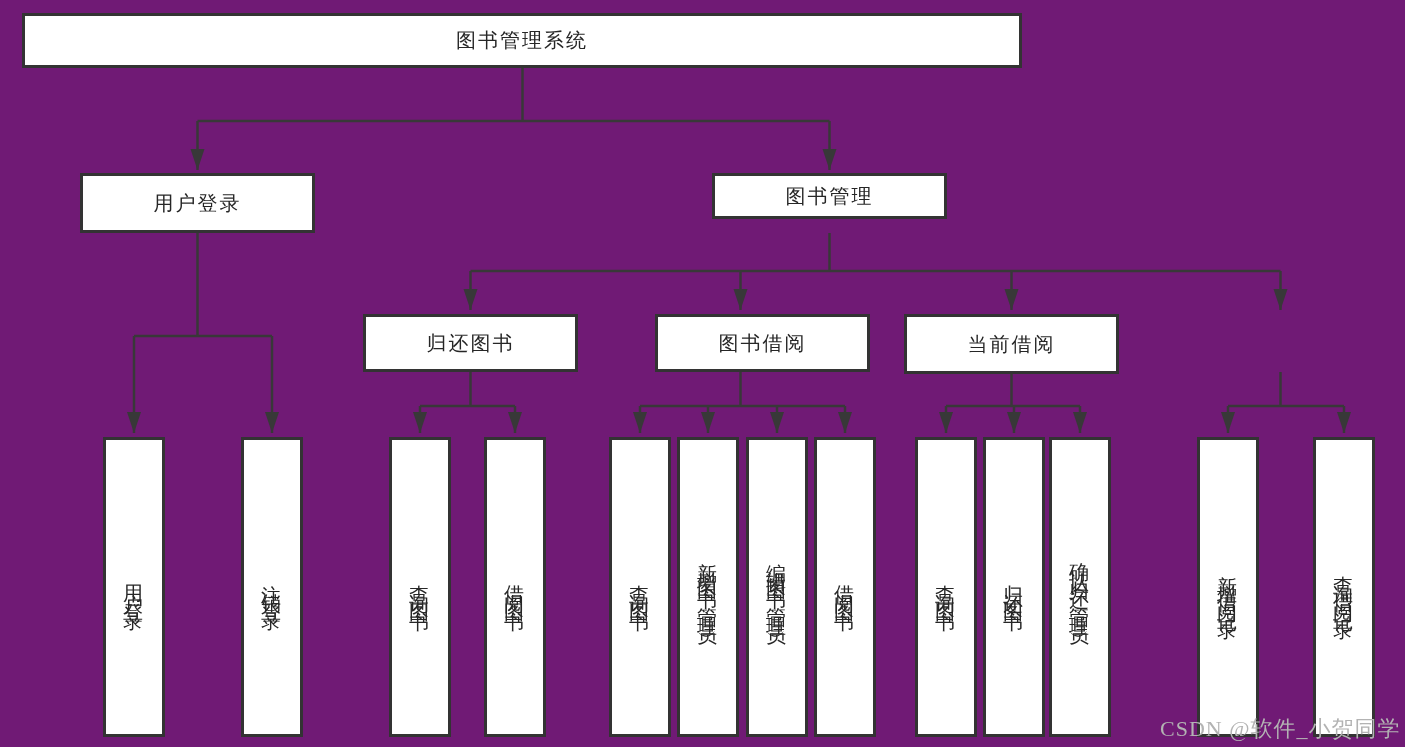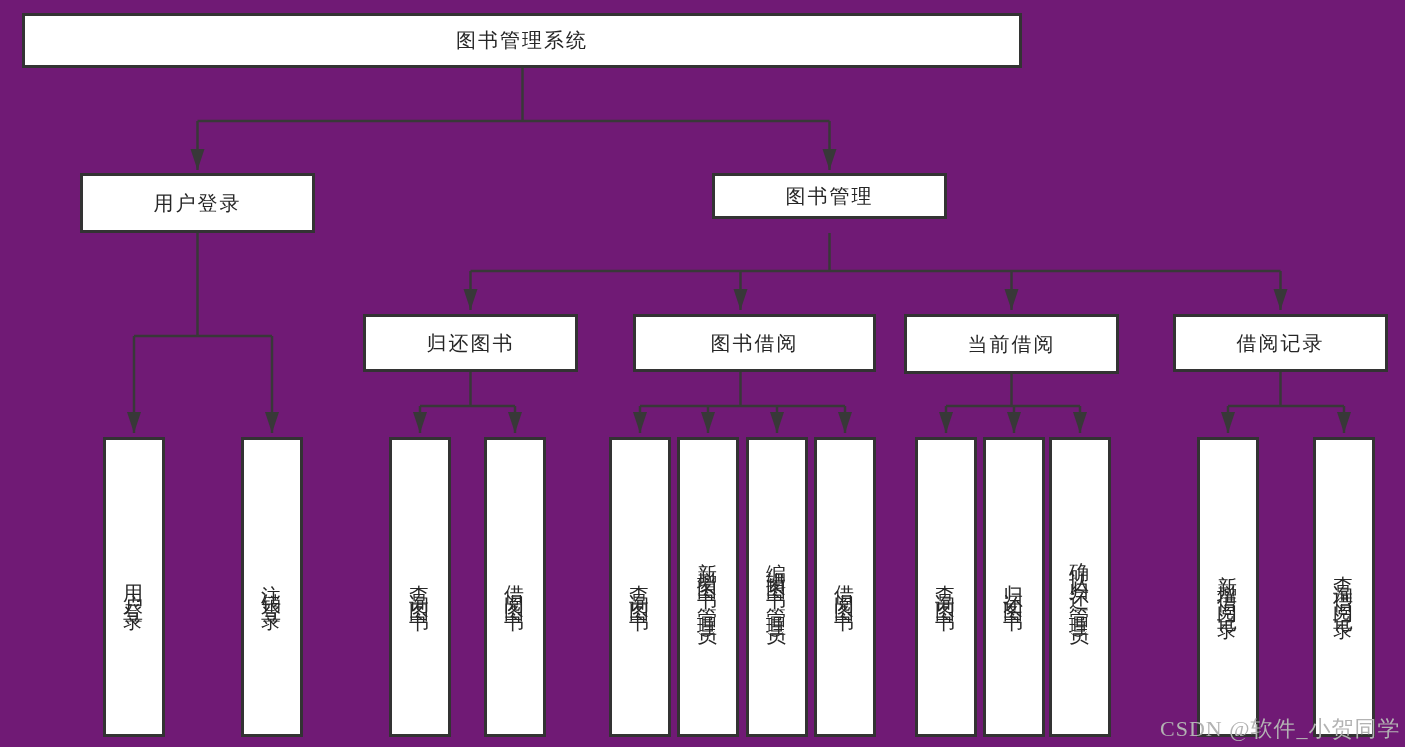--- a/index.html
+++ b/index.html
@@ -112,28 +112,25 @@
   <div class="hbox" style="left:80px; top:173px; width:235px; height:60px;">
     <span>用户登录</span>
   </div>
   <div class="hbox" style="left:712px; top:173px; width:235px; height:46px;">
     <span>图书管理</span>
   </div>
 
   <div class="hbox" style="left:363px; top:314px; width:215px; height:58px;">
     <span>归还图书</span>
   </div>
-  <div class="hbox" style="left:633px; top:314px; width:243px; height:58px;">
+  <div class="hbox" style="left:655px; top:314px; width:215px; height:58px;">
     <span>图书借阅</span>
   </div>
   <div class="hbox" style="left:904px; top:314px; width:215px; height:60px;">
     <span>当前借阅</span>
-  </div>
-  <div class="hbox" style="left:1173px; top:314px; width:215px; height:58px;">
-    <span>借阅记录</span>
   </div>
 
   <div class="vbox" style="left:103px;">
     <span class="vtext">用户登录</span>
   </div>
   <div class="vbox" style="left:241px;">
     <span class="vtext">注销登录</span>
   </div>
 
   <div class="vbox" style="left:389px;">

